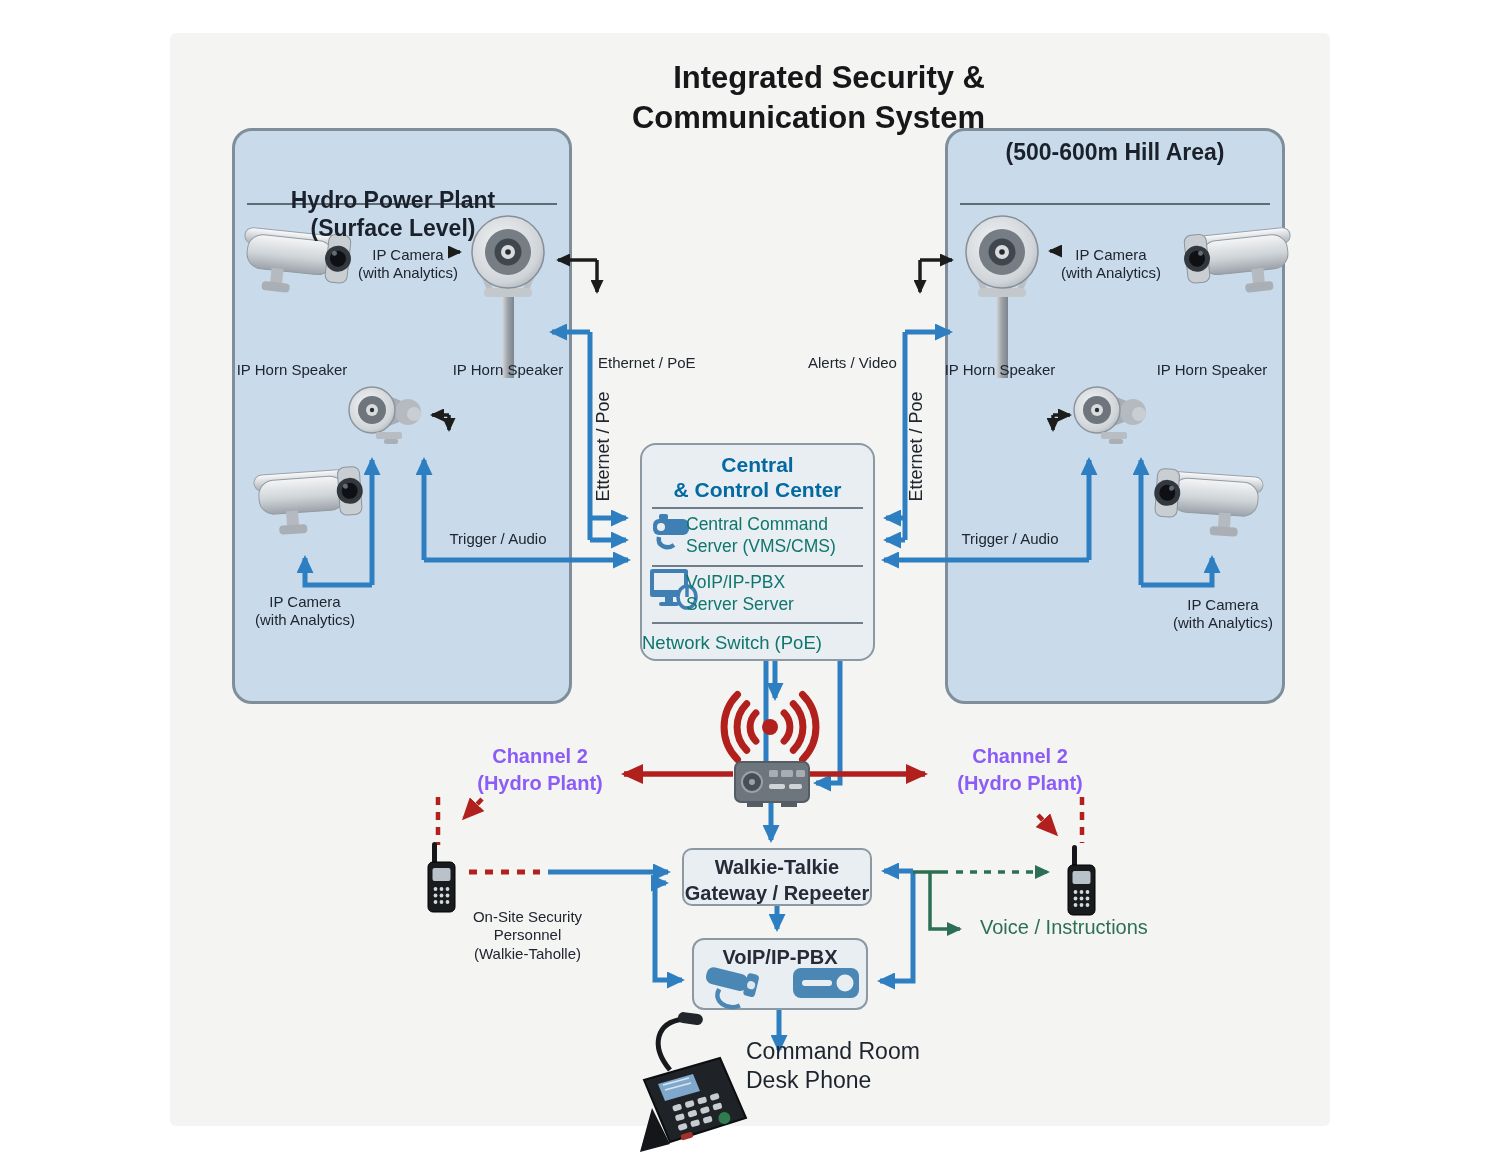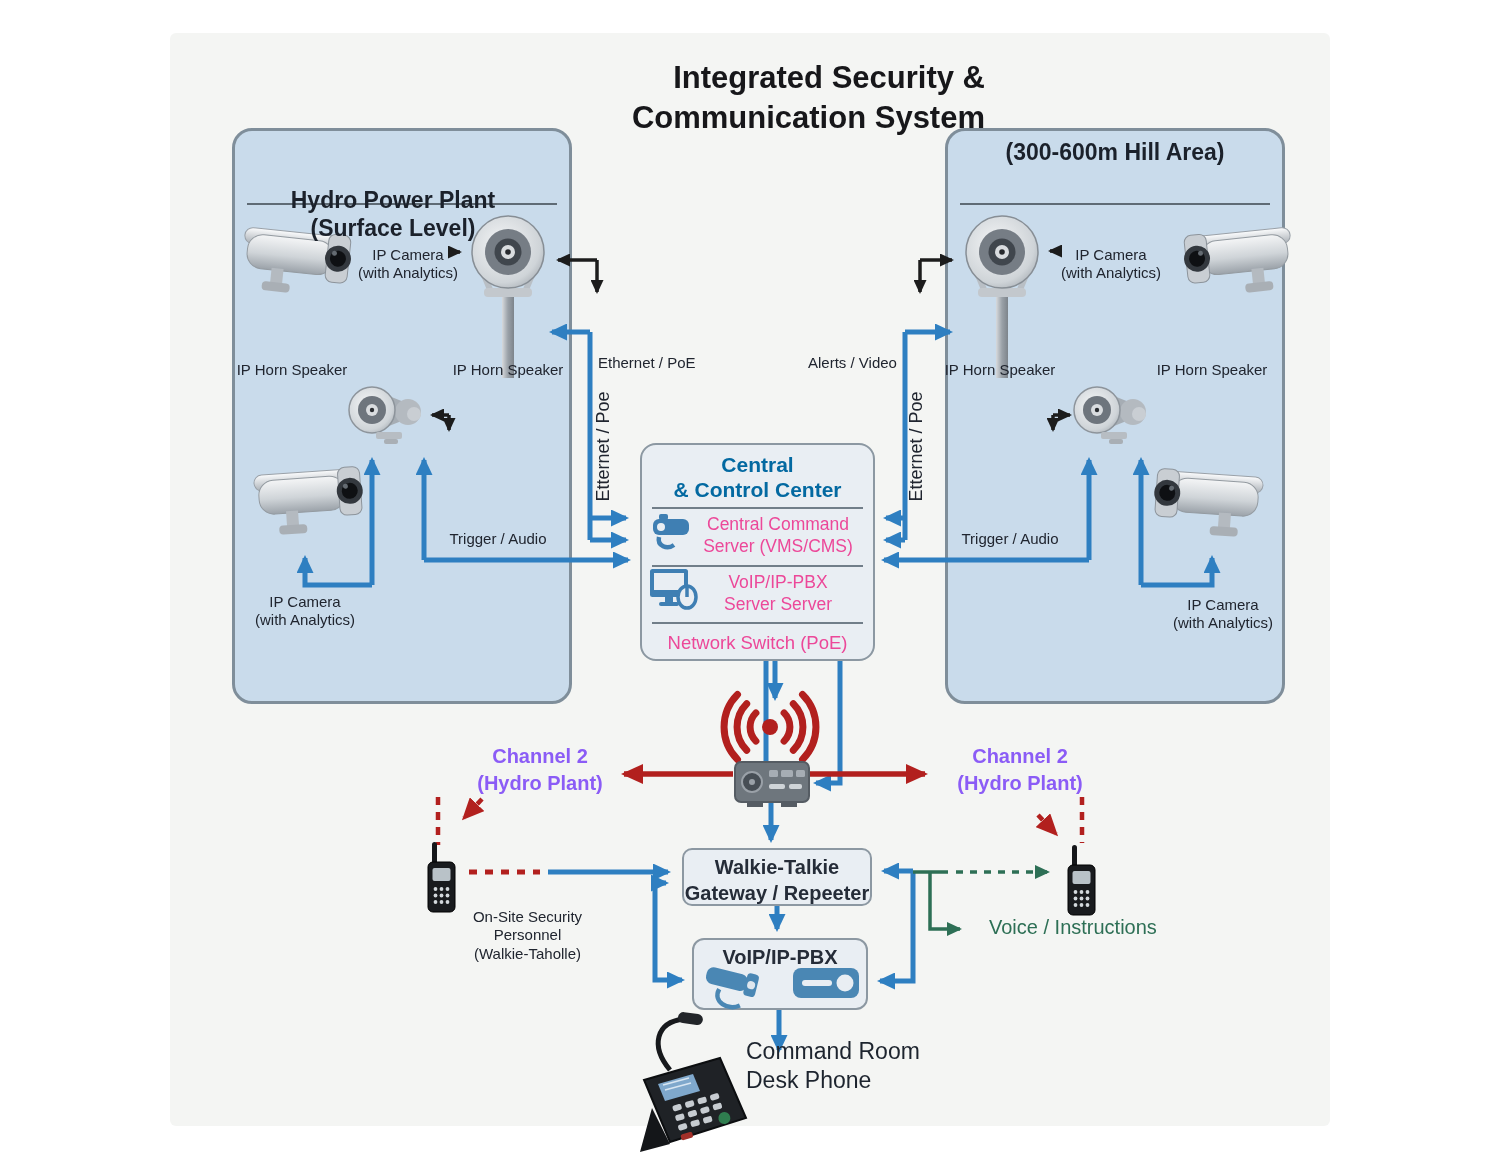--- a/index.html
+++ b/index.html
@@ -9,21 +9,21 @@
   .bgarea{background:#f4f5f3;}
   .plant{background:#c9dbeb;border:3px solid #7f8e9a;border-radius:20px;box-sizing:border-box;}
   .panel{background:#e9eef3;border:2.5px solid #8c98a2;border-radius:14px;box-sizing:border-box;}
   .divider{border-top:2px solid #5f6b75;height:0;}
   .pdivider{border-top:2px solid #717e89;height:0;}
   .lbl{font-size:15px;line-height:1.22;color:#20252f;text-align:center;}
   .lbl-left{text-align:left;}
   .btitle{font-size:23px;line-height:1.2;font-weight:bold;color:#1b212b;text-align:center;}
   .maintitle{font-size:31px;line-height:1.28;font-weight:bold;color:#17171a;text-align:right;}
   .ctitle{font-size:21px;line-height:1.2;font-weight:bold;color:#0369a1;text-align:center;}
-  .crow{font-size:17.5px;line-height:1.25;color:#ec4899;text-align:center;}
+  .crow{font-size:17.5px;line-height:1.25;color:#0f766e;text-align:left;}
   .vlabel{font-size:18px;color:#20252f;white-space:nowrap;text-align:center;transform:rotate(-90deg);}
   .redlbl{font-size:20px;line-height:1.35;font-weight:bold;color:#8b5cf6;text-align:center;}
   .greenlbl{font-size:20px;color:#2d6f55;text-align:left;}
   .boxlbl{font-size:19px;line-height:1.3;font-weight:600;color:#252c38;text-align:center;}
   .cmdlbl{font-size:23px;line-height:1.25;font-weight:500;color:#1d242e;text-align:left;}
   svg{position:absolute;left:0;top:0;}
 </style>
 </head>
 <body>
 
@@ -303,21 +303,21 @@
 <div class="abs maintitle" style="left:555px;top:58px;width:430px;">
   <div>Integrated Security &amp;</div>
   <div>Communication System</div>
 </div>
 
 <div class="abs btitle" style="left:228px;top:139px;width:330px;margin-top:48px;">
   <div>Hydro Power Plant</div>
   <div>(Surface Level)</div>
 </div>
 <div class="abs btitle" style="left:950px;top:139px;width:330px;">
-  <div>(300-600m Hill Area)</div>
+  <div>(500-600m Hill Area)</div>
 </div>
 
 <div class="abs lbl" style="left:333px;top:246px;width:150px;">
   <div>IP Camera</div>
   <div>(with Analytics)</div>
 </div>
 <div class="abs lbl" style="left:222px;top:361px;width:140px;">IP Horn Speaker</div>
 <div class="abs lbl" style="left:438px;top:361px;width:140px;">IP Horn Speaker</div>
 <div class="abs lbl" style="left:428px;top:530px;width:140px;">Trigger / Audio</div>
 <div class="abs lbl" style="left:230px;top:593px;width:150px;">
@@ -370,18 +370,18 @@
   <div>Gateway / Repeeter</div>
 </div>
 <div class="abs boxlbl" style="left:694px;top:944px;width:172px;font-size:20px;">VoIP/IP-PBX</div>
 
 <div class="abs lbl" style="left:445px;top:908px;width:165px;">
   <div>On-Site Security</div>
   <div>Personnel</div>
   <div>(Walkie-Taholle)</div>
 </div>
 
-<div class="abs greenlbl" style="left:980px;top:916px;width:220px;margin-left:9px;">Voice / Instructions</div>
+<div class="abs greenlbl" style="left:980px;top:916px;width:220px;">Voice / Instructions</div>
 
 <div class="abs cmdlbl" style="left:746px;top:1037px;width:200px;">
   <div>Command Room</div>
   <div>Desk Phone</div>
 </div>
 
 </body></html>

